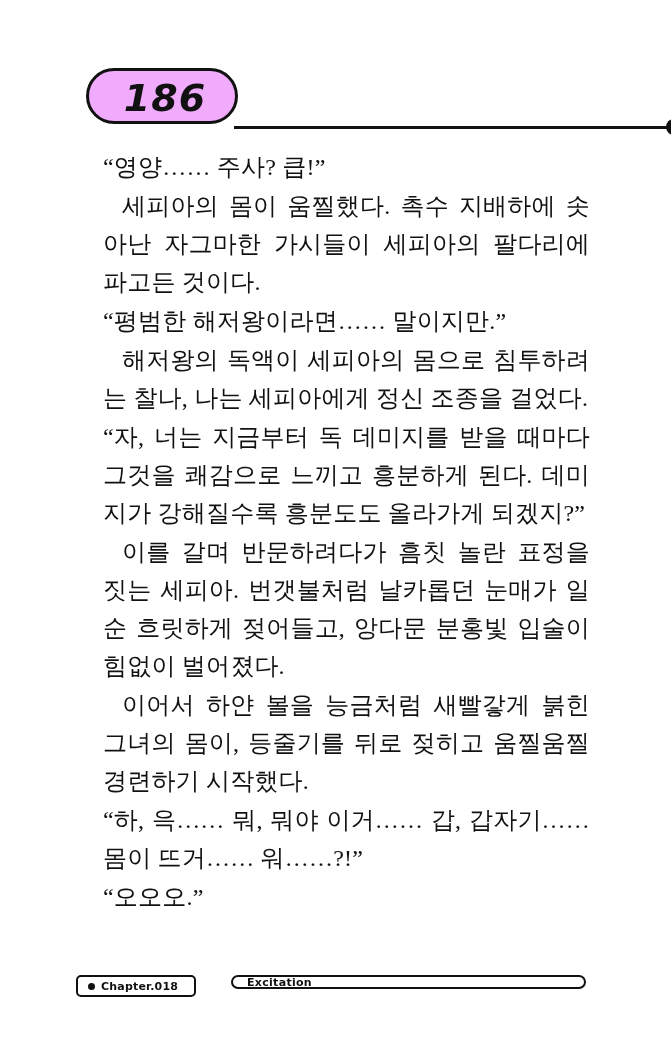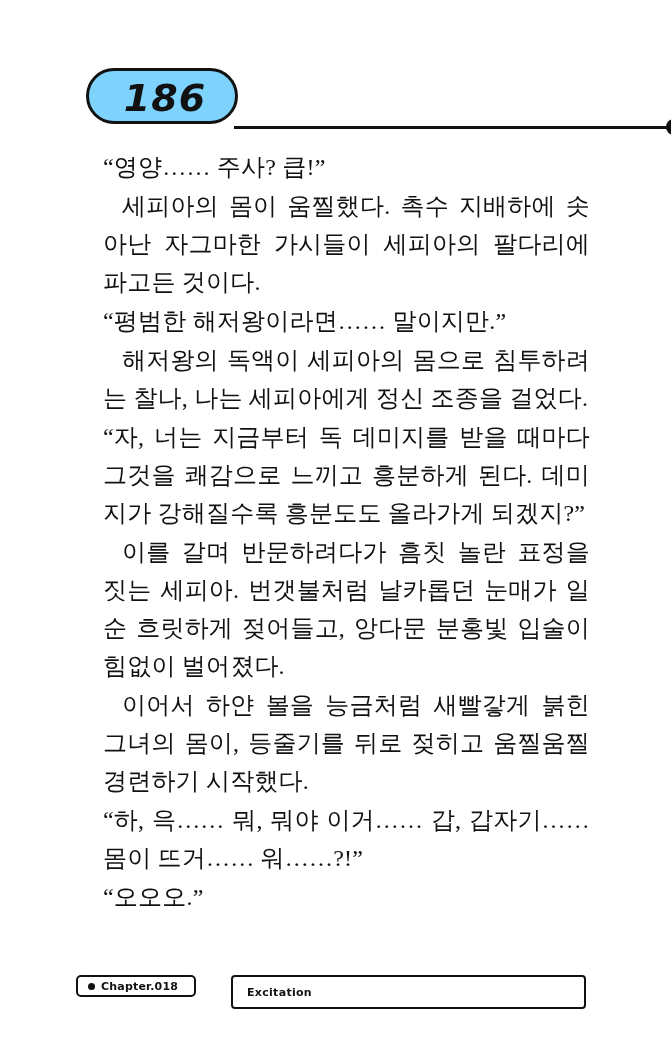--- a/index.html
+++ b/index.html
@@ -34,21 +34,21 @@
   }
   .pagenum-badge {
     position: absolute;
     left: 0;
     top: 0;
     width: 152px;
     height: 56px;
     border: 3px solid #111111;
     border-radius: 28px;
     box-sizing: border-box;
-    background: #7dd3fc;
+    background: #f0abfc;
   }
   .pagenum {
     position: absolute;
     left: 0;
     top: 0;
     width: 152px;
     height: 56px;
     line-height: 54px;
     text-align: center;
     font-family: "DejaVu Sans", sans-serif;
@@ -140,23 +140,23 @@
     font-size: 11px;
     letter-spacing: 0.2px;
     color: #111111;
     white-space: nowrap;
   }
   .footer-title {
     position: absolute;
     left: 155px;
     top: 0;
     width: 355px;
-    height: 34px;
+    height: 14px;
     border: 2px solid #111111;
-    border-radius: 4px;
+    border-radius: 10px;
     box-sizing: border-box;
     display: flex;
     align-items: center;
     text-align: center;
   }
   .footer-title-label {
     font-family: "DejaVu Sans", sans-serif;
     font-size: 11px;
     font-weight: bold;
     letter-spacing: 0.3px;

